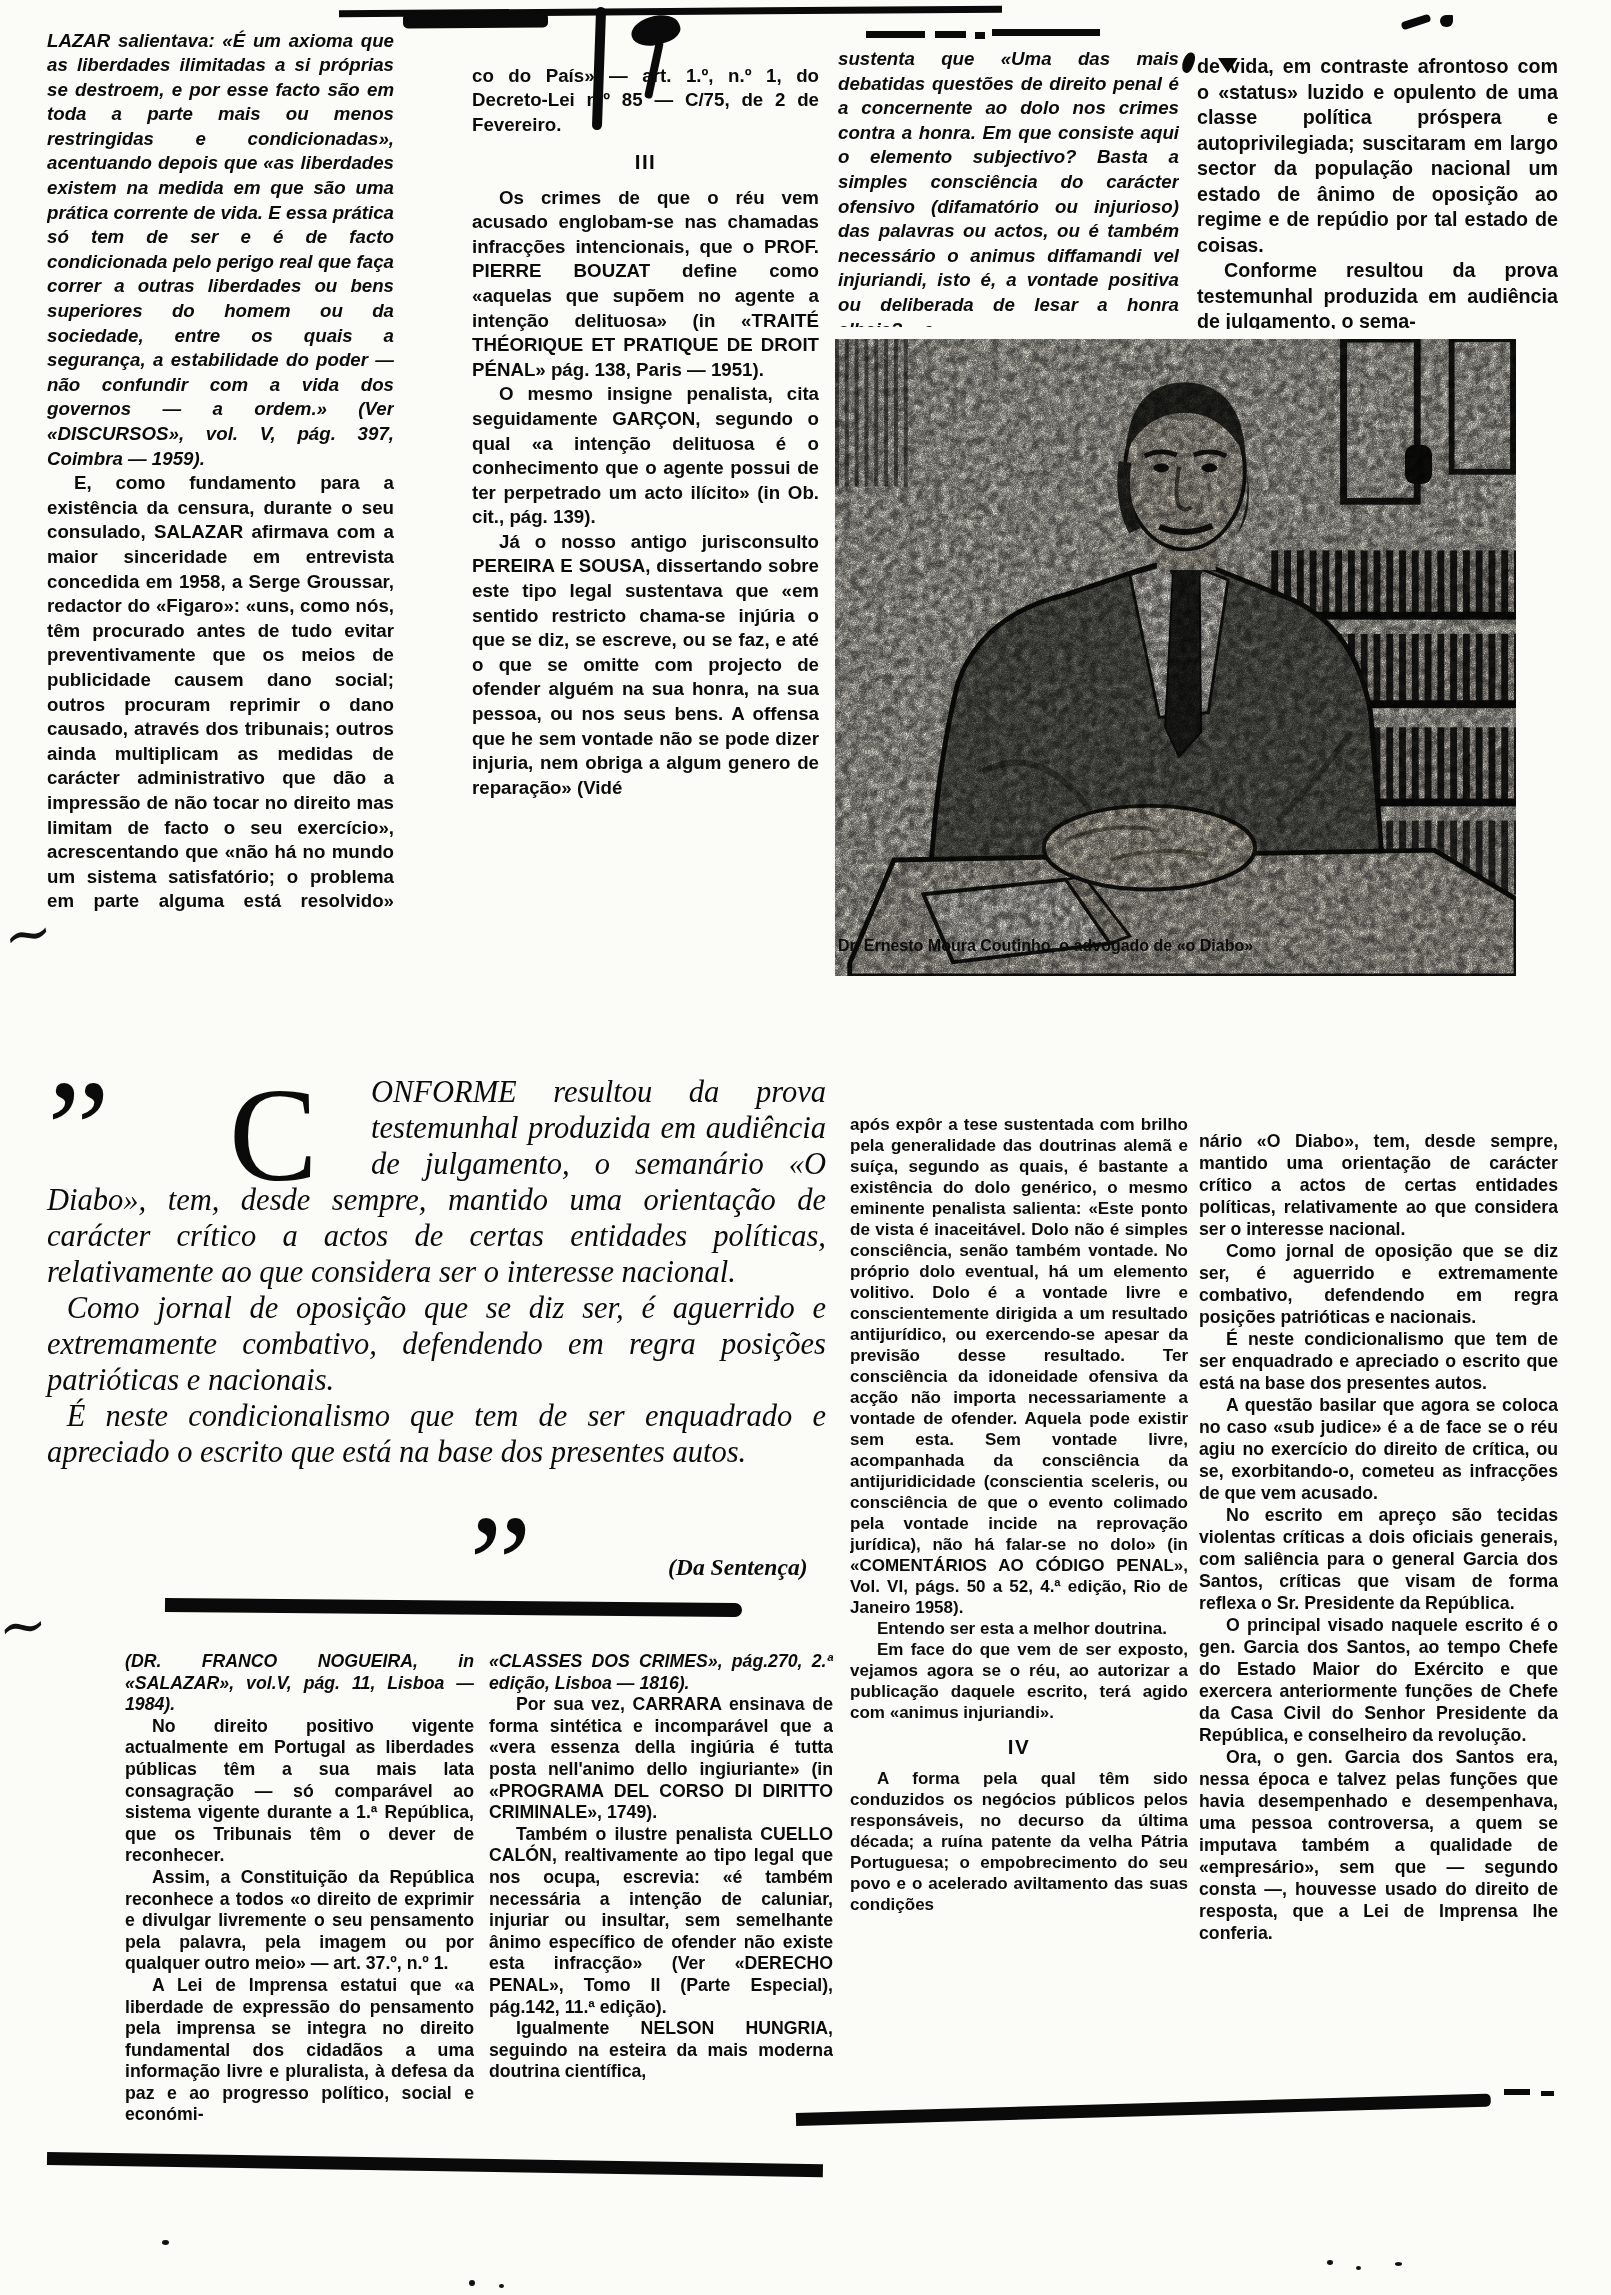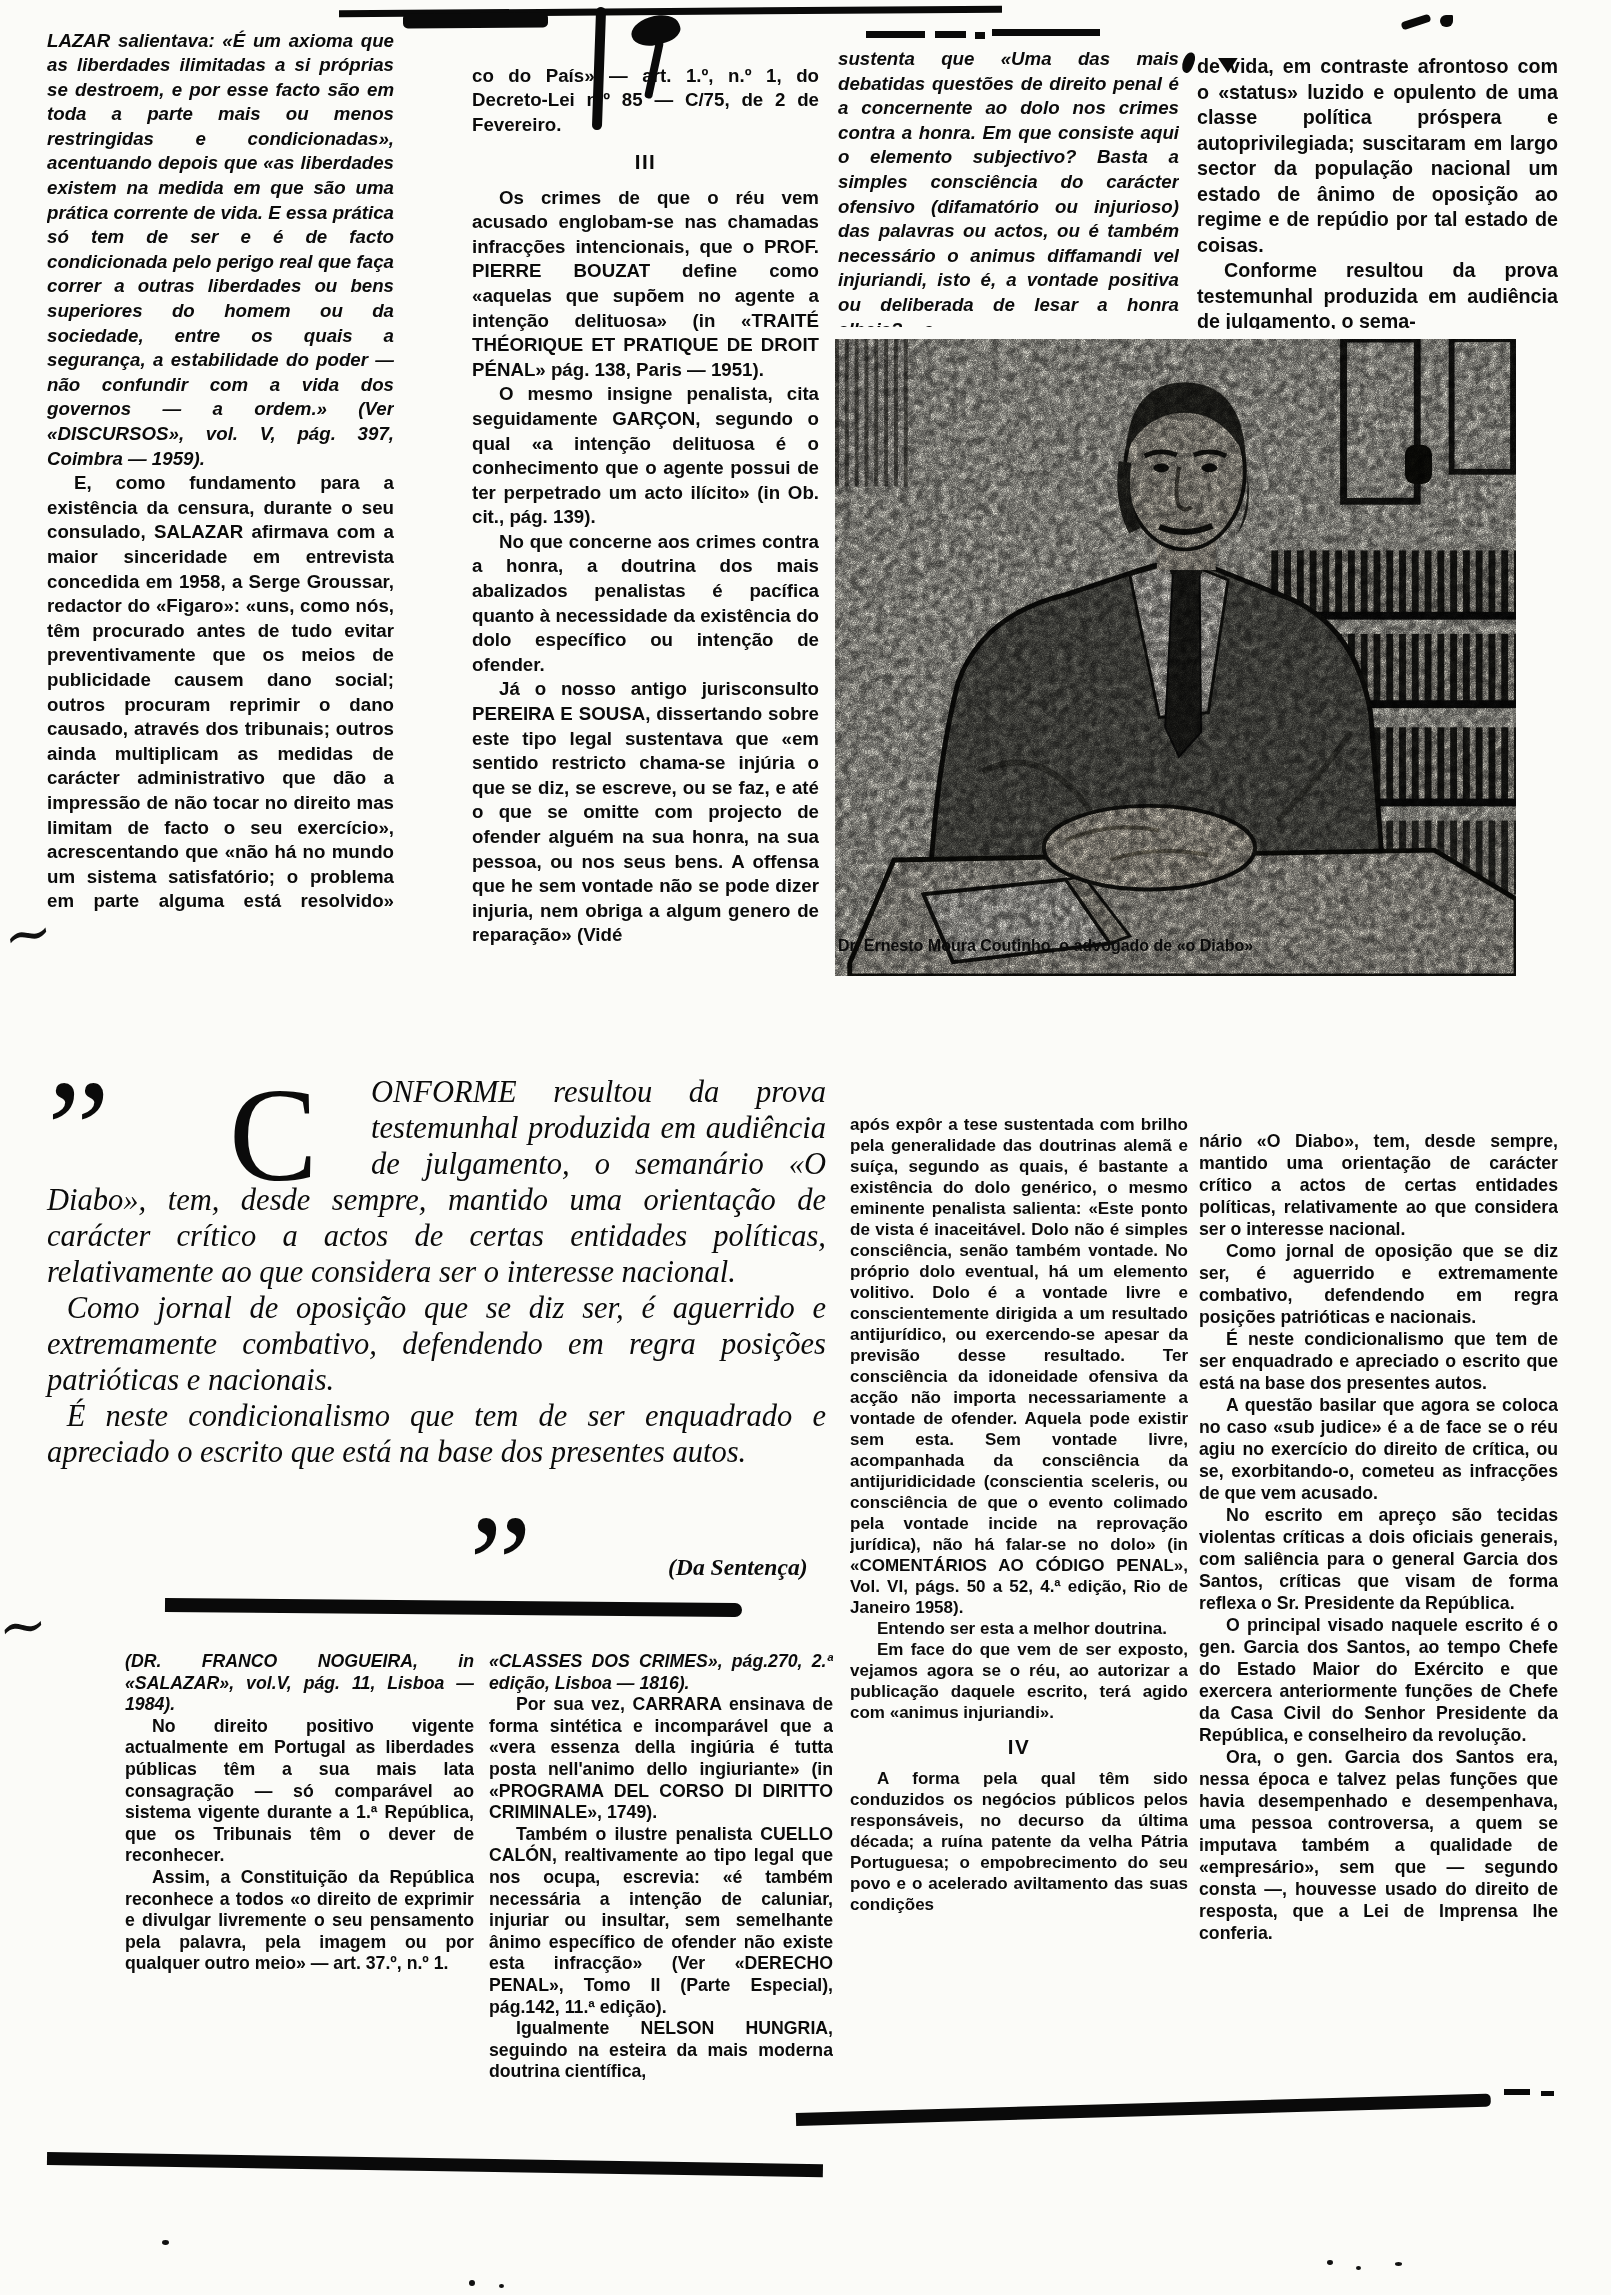--- a/index.html
+++ b/index.html
@@ -63,21 +63,20 @@
   <section class="col top-col" style="left:47px;top:28.5px;width:347px;height:983px;">
     <p class="em noind">LAZAR salientava: «É um axioma que as liberdades ilimitadas a si próprias se destroem, e por esse facto são em toda a parte mais ou menos restringidas e condicionadas», acentuando depois que «as liberdades existem na medida em que são uma prática corrente de vida. E essa prática só tem de ser e é de facto condicionada pelo perigo real que faça correr a outras liberdades ou bens superiores do homem ou da sociedade, entre os quais a segurança, a estabilidade do poder — não confundir com a vida dos governos — a ordem.» (Ver «DISCURSOS», vol. V, pág. 397, Coimbra — 1959).</p>
     <p class="spread">E, como fundamento para a existência da censura, durante o seu consulado, SALAZAR afirmava com a maior sinceridade em entrevista concedida em 1958, a Serge Groussar, redactor do «Figaro»: «uns, como nós, têm procurado antes de tudo evitar preventivamente que os meios de publicidade causem dano social; outros procuram reprimir o dano causado, através dos tribunais; outros ainda multiplicam as medidas de carácter administrativo que dão a impressão de não tocar no direito mas limitam de facto o seu exercício», acrescentando que «não há no mundo um sistema satisfatório; o problema em parte alguma está resolvido»</p>
   </section>
 
   <section class="col top-col" style="left:472px;top:23.6px;width:347px;height:992px;margin-top:40px;">
     <p class="noind">co do País» — art. 1.º, n.º 1, do Decreto-Lei n.º 85 — C/75, de 2 de Fevereiro.</p>
     <p class="heading">III</p>
     <p>Os crimes de que o réu vem acusado englobam-se nas chamadas infracções intencionais, que o PROF. PIERRE BOUZAT define como «aquelas que supõem no agente a intenção delituosa» (in «TRAITÉ THÉORIQUE ET PRATIQUE DE DROIT PÉNAL» pág. 138, Paris — 1951).</p>
     <p>O mesmo insigne penalista, cita seguidamente GARÇON, segundo o qual «a intenção delituosa é o conhecimento que o agente possui de ter perpetrado um acto ilícito» (in Ob. cit., pág. 139).</p>
-    <p>No que concerne aos crimes contra a honra, a doutrina dos mais abalizados penalistas é pacífica quanto à necessidade da existência do dolo específico ou intenção de ofender.</p>
     <p>Já o nosso antigo jurisconsulto PEREIRA E SOUSA, dissertando sobre este tipo legal sustentava que «em sentido restricto chama-se injúria o que se diz, se escreve, ou se faz, e até o que se omitte com projecto de ofender alguém na sua honra, na sua pessoa, ou nos seus bens. A offensa que he sem vontade não se pode dizer injuria, nem obriga a algum genero de reparação» (Vidé</p>
   </section>
 
   <section class="col top-col em" style="left:838px;top:47px;width:341px;height:280px;">
     <p class="noind">sustenta que «Uma das mais debatidas questões de direito penal é a concernente ao dolo nos crimes contra a honra. Em que consiste aqui o elemento subjectivo? Basta a simples consciência do carácter ofensivo (difamatório ou injurioso) das palavras ou actos, ou é também necessário o animus diffamandi vel injuriandi, isto é, a vontade positiva ou deliberada de lesar a honra alheia?», e</p>
   </section>
 
   <section class="col top-col" style="left:1197px;top:54px;width:361px;height:275px;font-size:19.7px;line-height:25.5px;">
     <p class="noind">de vida, em contraste afrontoso com o «status» luzido e opulento de uma classe política próspera e autoprivilegiada; suscitaram em largo sector da população nacional um estado de ânimo de oposição ao regime e de repúdio por tal estado de coisas.</p>
     <p>Conforme resultou da prova testemunhal produzida em audiência de julgamento, o sema-</p>
@@ -162,20 +161,21 @@
   </div>
   <div class="pq-close">”</div>
   <div class="pq-attr">(Da Sentença)</div>
 
   <div class="bar" style="left:165px;top:1598px;width:577px;height:13.8px;transform:rotate(0.5deg);transform-origin:left center;border-radius:0 6.9px 6.9px 0;"></div>
 
   <section class="col bot-col" style="left:125px;top:1651px;width:349px;height:496px;font-size:17.7px;line-height:21.6px;">
     <p class="em noind">(DR. FRANCO NOGUEIRA, in «SALAZAR», vol.V, pág. 11, Lisboa — 1984).</p>
     <p>No direito positivo vigente actualmente em Portugal as liberdades públicas têm a sua mais lata consagração — só comparável ao sistema vigente durante a 1.ª República, que os Tribunais têm o dever de reconhecer.</p>
     <p>Assim, a Constituição da República reconhece a todos «o direito de exprimir e divulgar livremente o seu pensamento pela palavra, pela imagem ou por qualquer outro meio» — art. 37.º, n.º 1.</p>
+    <p>A Lei de Imprensa estatui que «a liberdade de expressão do pensamento pela imprensa se integra no direito fundamental dos cidadãos a uma informação livre e pluralista, à defesa da paz e ao progresso político, social e económi-</p>
   </section>
 
   <section class="col bot-col" style="left:489px;top:1651px;width:344px;height:496px;font-size:17.7px;line-height:21.6px;">
     <p class="em noind">«CLASSES DOS CRIMES», pág.270, 2.ª edição, Lisboa — 1816).</p>
     <p>Por sua vez, CARRARA ensinava de forma sintética e incomparável que a «vera essenza della ingiúria é tutta posta nell'animo dello ingiuriante» (in «PROGRAMA DEL CORSO DI DIRITTO CRIMINALE», 1749).</p>
     <p>Também o ilustre penalista CUELLO CALÓN, realtivamente ao tipo legal que nos ocupa, escrevia: «é também necessária a intenção de caluniar, injuriar ou insultar, sem semelhante ânimo específico de ofender não existe esta infracção» (Ver «DERECHO PENAL», Tomo II (Parte Especial), pág.142, 11.ª edição).</p>
     <p>Igualmente NELSON HUNGRIA, seguindo na esteira da mais moderna doutrina científica,</p>
   </section>
 
   <section class="col bot-col" style="left:850px;top:1114px;width:338px;height:975px;font-size:17px;line-height:21px;">

